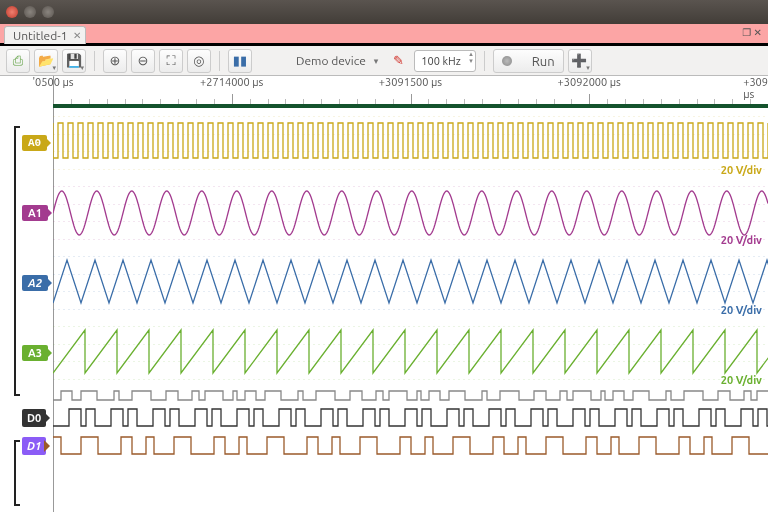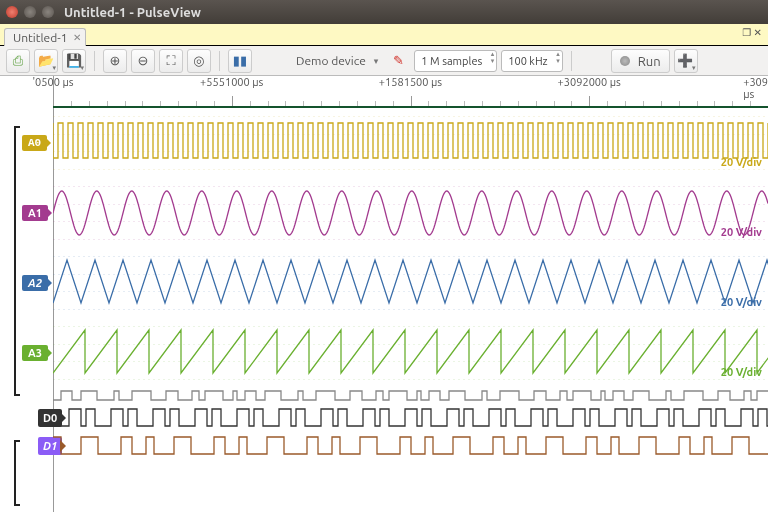--- a/index.html
+++ b/index.html
@@ -2,58 +2,57 @@
 <html><head>
 <meta charset="utf-8">
 <style>
   * { box-sizing: border-box; margin: 0; padding: 0; }
   body { font-family: Ubuntu, "Segoe UI", sans-serif; font-size: 12px; background: #f2f1f0; width: 768px; height: 512px; overflow: hidden; }
   .titlebar { height: 24px; background: linear-gradient(#5a544f,#423d38); display: flex; align-items: center; padding: 0 6px; color: #ddd; }
   .wb { width: 12px; height: 12px; border-radius: 50%; margin-right: 6px; display: inline-block; }
   .wb.close { background: radial-gradient(#f08070,#c0392b); }
   .wb.min, .wb.max { background: radial-gradient(#8a857f,#5a544f); }
   .titlebar .title { font-weight: bold; margin-left: 4px; font-size: 13px; }
-  .tabbar { height: 22px; background: #fef9c3; border-bottom: 1px solid #000000; display: flex; align-items: flex-end; padding-left: 4px; position: relative; }
+  .tabbar { height: 22px; background: #fca5a5; border-bottom: 3px solid #000000; display: flex; align-items: flex-end; padding-left: 4px; position: relative; }
   .tab { background: #f2f1f0; border: 1px solid #bbb; border-bottom: none; border-radius: 3px 3px 0 0; padding: 2px 18px 2px 8px; font-size: 12px; color: #555; position: relative; top: 1px; }
   .tab .x { position: absolute; right: 4px; top: 3px; font-size: 10px; color: #888; }
   .tabbar .winctrl { position: absolute; right: 6px; top: 3px; font-size: 10px; color: #555; }
   .toolbar { height: 30px; background: #f2f1f0; border-bottom: 1px solid #bbb; display: flex; align-items: center; padding: 0 6px; gap: 4px; }
   .tbtn { width: 24px; height: 24px; border: 1px solid #ccc; border-radius: 3px; background: linear-gradient(#fdfdfd,#ececec); display: flex; align-items: center; justify-content: center; font-size: 13px; color: #555; position: relative; }
   .tbtn.dd::after { content: "▾"; font-size: 7px; position: absolute; right: 1px; bottom: 0; color: #777; }
   .sep { width: 1px; height: 20px; background: #ccc; margin: 0 4px; }
   .device { font-size: 12px; color: #555; margin: 0 4px 0 40px; }
   .spin { height: 22px; border: 1px solid #bbb; border-radius: 3px; background: #fff; display: flex; align-items: center; padding: 0 14px 0 6px; font-size: 11px; color: #444; position: relative; }
   .spin::after { content: "▴\A▾"; white-space: pre; position: absolute; right: 2px; top: -1px; font-size: 7px; line-height: 7px; color: #888; }
-  .runbtn { display: flex; align-items: center; gap: 8px; padding: 0 8px; margin-left: 31px; }
+  .runbtn { display: flex; align-items: center; gap: 20px; padding: 0 8px; }
   .runbtn .dot { width: 10px; height: 10px; border-radius: 50%; background: radial-gradient(#bbb,#888); }
   .canvas { position: relative; height: 436px; background: #fff; overflow: hidden; }
   .canvas::before { content: ""; position: absolute; left: 53px; top: 0; bottom: 0; width: 1px; background: #999; }
-  .ruler { height: 32px; position: relative; border-bottom: 2px solid #14532d; margin-left: 53px; }
+  .ruler { height: 32px; position: relative; border-bottom: 4px solid #14532d; margin-left: 53px; }
   .tick { position: absolute; top: 0; font-size: 11px; color: #555; transform: translateX(-50%); }
   .tickline { position: absolute; bottom: 0; width: 1px; height: 10px; background: #999; }
   .minortick { position: absolute; bottom: 0; width: 1px; height: 5px; background: #bbb; }
   .channel { position: relative; height: 70px; }
   .label { position: absolute; left: 22px; top: 50%; transform: translateY(-50%); padding: 2px 6px; font-size: 11px; font-weight: bold; color: #fff; border-radius: 2px; min-width: 22px; text-align: center; }
   .label::after { content: ""; position: absolute; right: -6px; top: 50%; transform: translateY(-50%); border: 6px solid transparent; }
   .trace { position: absolute; left: 53px; right: 0; top: 0; bottom: 0; }
   .grid { stroke-dasharray: 2 3; stroke-width: 0.5; }
-  .scale { position: absolute; right: 6px; bottom: 10px; font-size: 11px; font-weight: bold; margin-top: 36px; }
+  .scale { position: absolute; right: 6px; bottom: 2px; font-size: 11px; font-weight: bold; margin-top: 36px; }
   .dchannel { position: relative; height: 28px; }
-  .dlabel { position: absolute; left: 22px; top: 50%; transform: translateY(-50%); padding: 3px 5px; font-size: 11px; font-weight: bold; color: #fff; border-radius: 2px; margin-left: 16px; }
+  .dlabel { position: absolute; left: 22px; top: 50%; transform: translateY(-50%); padding: 3px 5px; font-size: 11px; font-weight: bold; color: #fff; border-radius: 2px; }
   .dlabel::after { content: ""; position: absolute; right: -5px; top: 50%; transform: translateY(-50%); border: 5px solid transparent; }
   .bracket { position: absolute; left: 14px; width: 6px; border-left: 2px solid #222; border-top: 2px solid #222; border-bottom: 2px solid #222; }
 </style>
 </head>
 <body>
 
 <div class="titlebar">
   <span class="wb close"></span>
   <span class="wb min"></span>
   <span class="wb max"></span>
-  <span class="title">Untitled-1 - PulseView</span>
 </div>
 
 <div class="tabbar">
   <div class="tab">
     <span>Untitled-1</span>
     <span class="x">✕</span>
   </div>
   <div class="winctrl">❐ ✕</div>
 </div>
 
@@ -84,40 +83,37 @@
   <div class="tbtn">
       <span style="color:#3a6da8">▮▮</span>
     </div>
 
   <span class="device">Demo device</span>
   <span style="color:#777;font-size:9px;margin-right:4px">▾</span>
   <div class="tbtn" style="border:none;background:none">
       <span style="color:#d1322a">✎</span>
     </div>
   <div class="spin">
-      <span>1 M samples</span>
-    </div>
-  <div class="spin">
       <span>100 kHz</span>
     </div>
   <div class="sep"></div>
   <div class="tbtn runbtn" style="width:auto">
     <span class="dot"></span>
     <span>Run</span>
   </div>
   <div class="tbtn dd">
       <span style="color:#5a9e3d;font-weight:bold">➕</span>
     </div>
 </div>
 
 <div class="canvas">
   <div class="ruler">
     <span class="tick" style="left:0%">'0500 µs</span>
-    <span class="tick" style="left:25%">+5551000 µs</span>
-    <span class="tick" style="left:50%">+1581500 µs</span>
+    <span class="tick" style="left:25%">+2714000 µs</span>
+    <span class="tick" style="left:50%">+3091500 µs</span>
     <span class="tick" style="left:75%">+3092000 µs</span>
     <span class="tick" style="left:100%">+3092500 µs</span>
 
   <div class="tickline" style="left: 0%;"></div>
       <div class="minortick" style="left: 2.5%;"></div>
       <div class="minortick" style="left: 5%;"></div>
       <div class="minortick" style="left: 7.5%;"></div>
       <div class="minortick" style="left: 10%;"></div>
       <div class="minortick" style="left: 12.5%;"></div>
       <div class="minortick" style="left: 15%;"></div>

